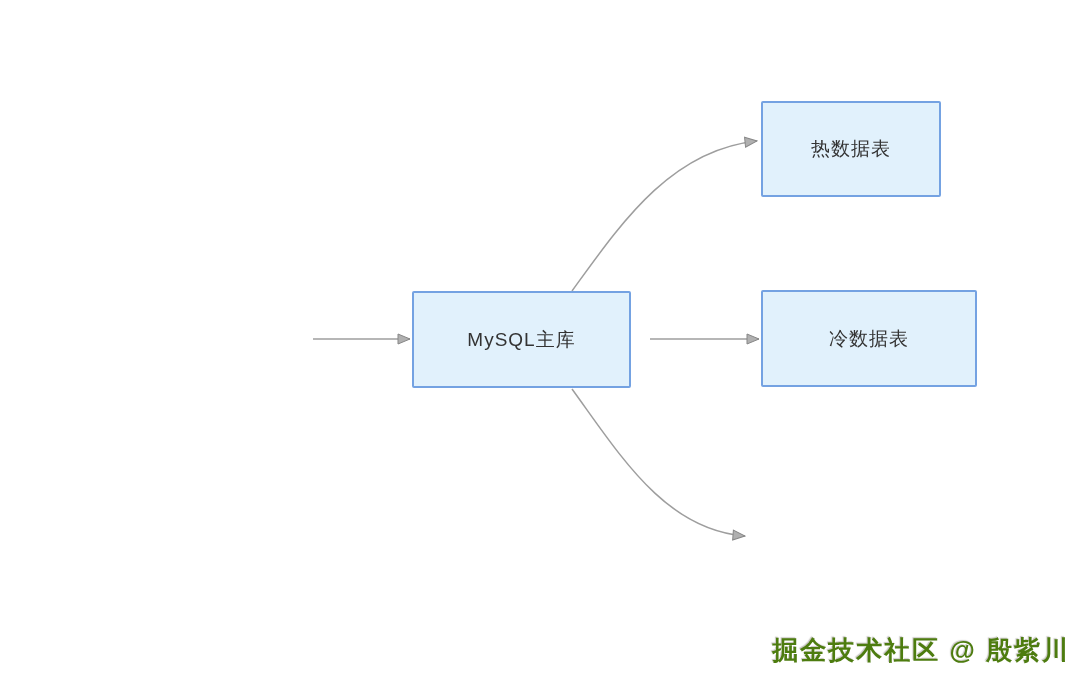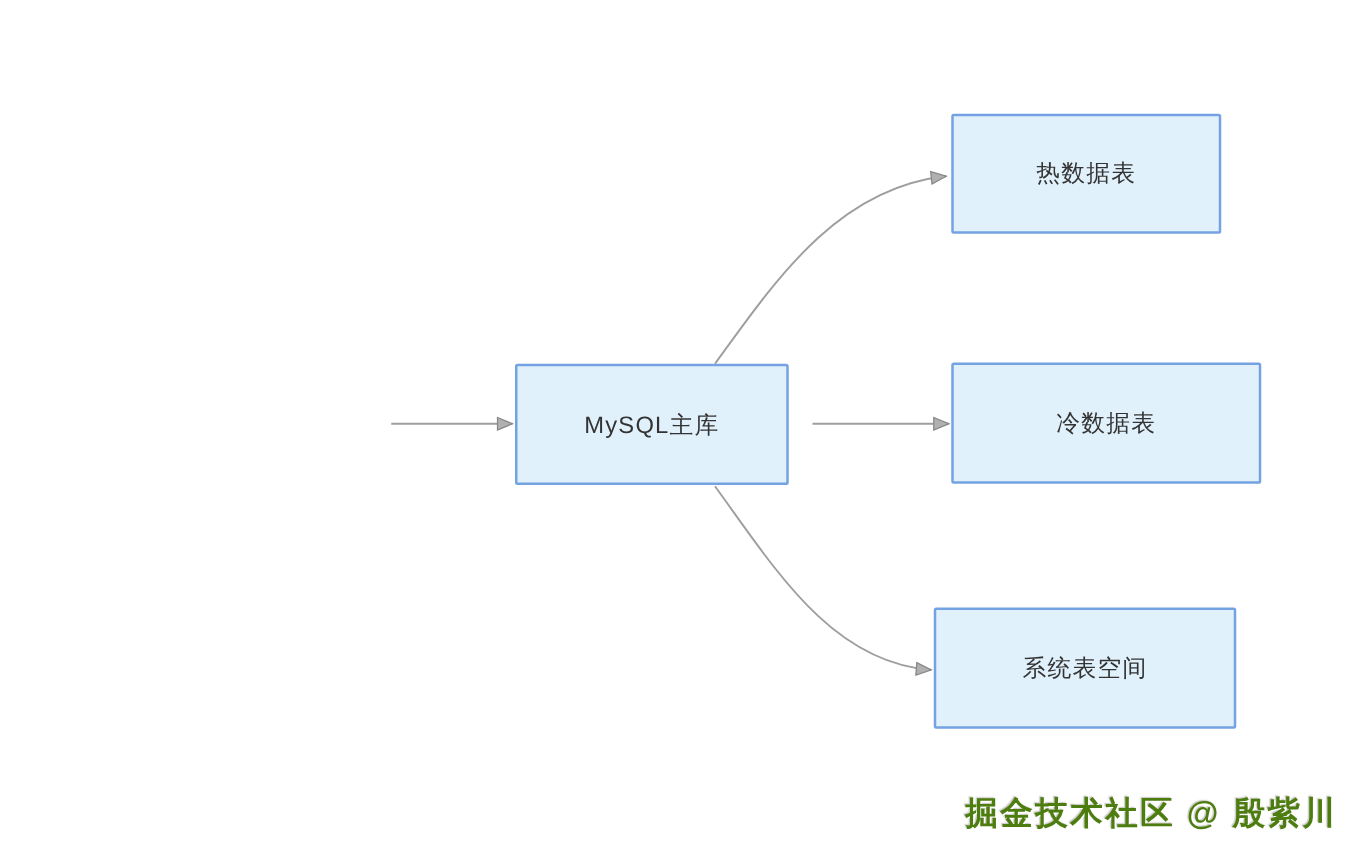--- a/index.html
+++ b/index.html
@@ -30,22 +30,22 @@
     border-radius: 2px;
     display: flex;
     align-items: center;
     justify-content: center;
     color: #333333;
     font-size: 19px;
     letter-spacing: 1px;
   }
   #n-business   { left:  97px; top: 292px; width: 215px; height:  95px; }
   #n-mysql      { left: 412px; top: 291px; width: 219px; height:  97px; }
-  #n-hot        { left: 761px; top:  91px; width: 216px; height:  96px; }
-  #n-cold       { left: 761px; top: 290px; width: 248px; height:  97px; }
+  #n-hot        { left: 761px; top:  101px; width: 180px; height:  96px; }
+  #n-cold       { left: 761px; top: 290px; width: 216px; height:  97px; }
   #n-system     { left: 747px; top: 486px; width: 242px; height:  97px; }
   .watermark {
     position: absolute;
     right: 14px;
     bottom: 12px;
     font-size: 26px;
     font-weight: 700;
     letter-spacing: 2px;
     color: #4d7c0f;
     text-shadow: 1px 1px 0 #ffffff, -1px -1px 1px rgba(130,125,120,0.45);
@@ -75,19 +75,16 @@
   </div>
 
   <div class="node" id="n-hot">
     <span>热数据表</span>
   </div>
 
   <div class="node" id="n-cold">
     <span>冷数据表</span>
   </div>
 
-  <div class="node" id="n-system">
-    <span>系统表空间</span>
-  </div>
 
   <div class="watermark">掘金技术社区 @ 殷紫川</div>
 
 </div>
 
 </body></html>

